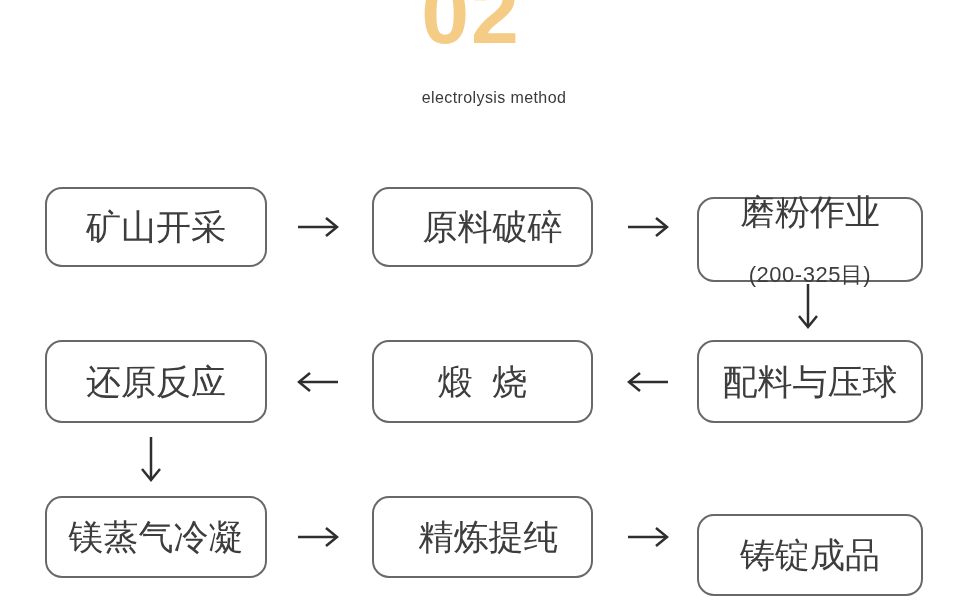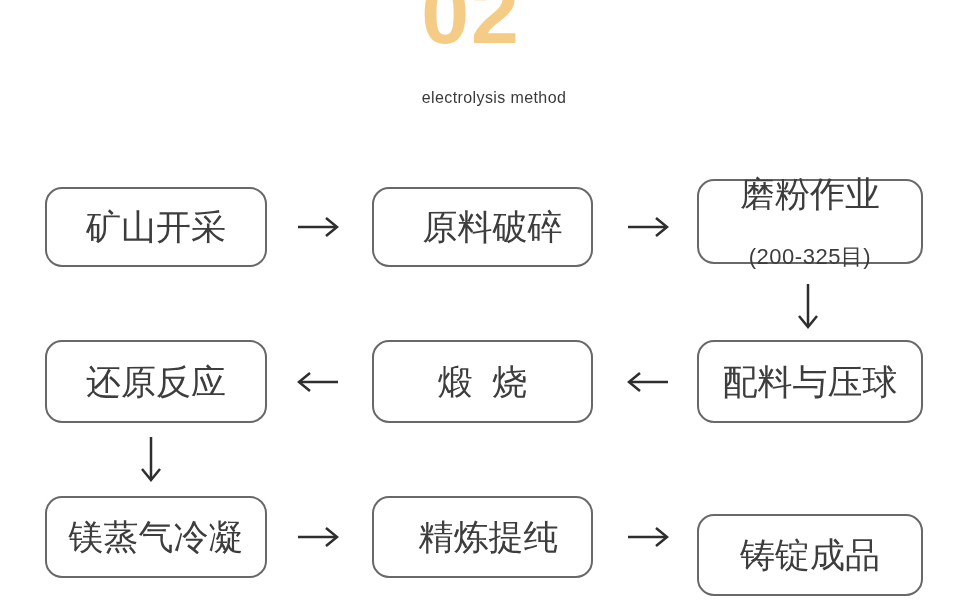--- a/index.html
+++ b/index.html
@@ -77,21 +77,21 @@
   .node .sublabel {
     font-size: 22px;
     line-height: 1.2;
     margin-top: 9px;
     letter-spacing: 0.5px;
   }
 
   
   .n1 { left: 45px;  top: 187px; width: 222px; height: 80px; }
   .n2 { left: 372px; top: 187px; width: 221px; height: 80px; padding-left: 20px; }
-  .n3 { left: 697px; top: 179px; width: 226px; height: 85px; gap: 21px; }
+  .n3 { left: 697px; top: 197px; width: 226px; height: 85px; gap: 21px; }
   .n4 { left: 697px; top: 340px; width: 226px; height: 83px; justify-content: center; }
   .n5 { left: 372px; top: 340px; width: 221px; height: 83px; }
   .n6 { left: 45px;  top: 340px; width: 222px; height: 83px; }
   .n7 { left: 45px;  top: 496px; width: 222px; height: 82px; }
   .n8 { left: 372px; top: 496px; width: 221px; height: 82px; padding-left: 12px; }
   .n9 { left: 697px; top: 514px; width: 226px; height: 82px; }
 
   
   .arrow { position: absolute; display: block; }
   .arrow svg { display: block; }

